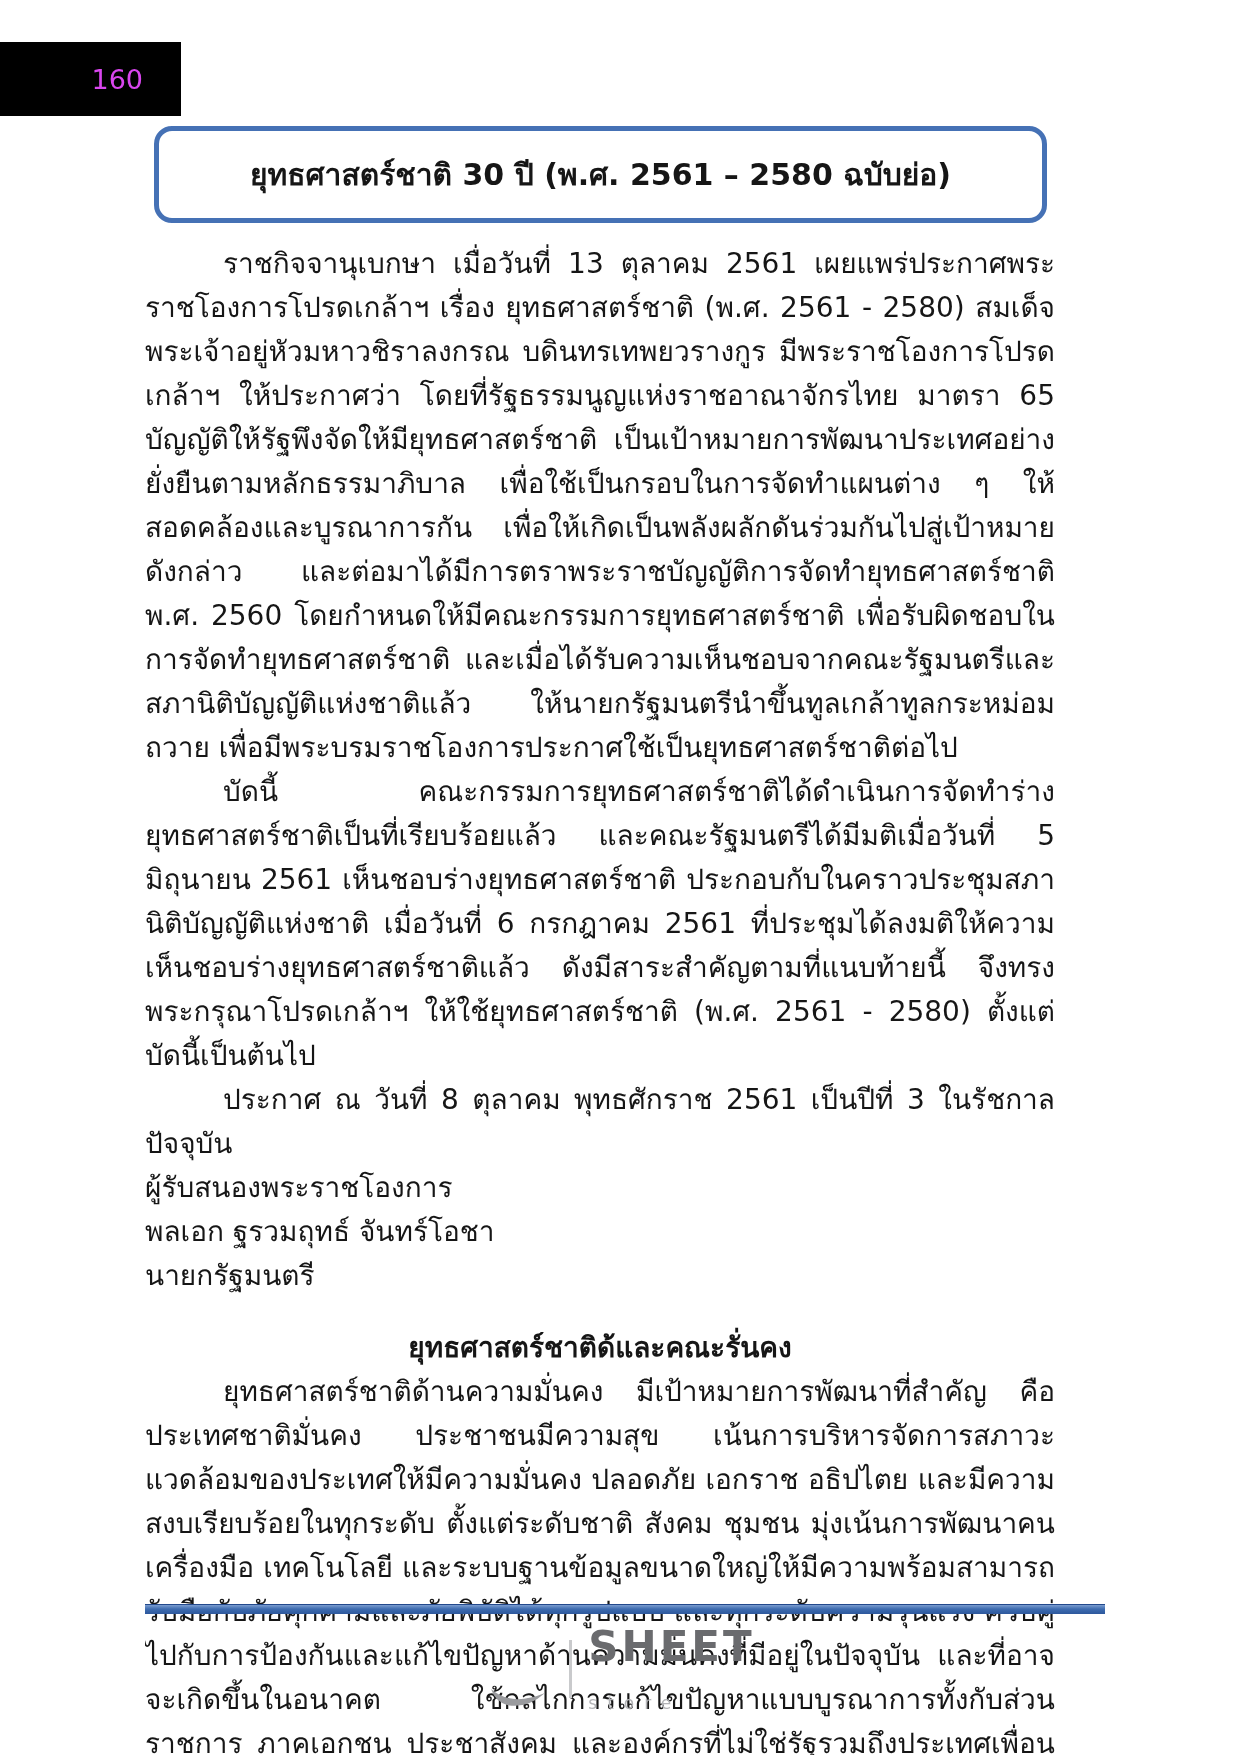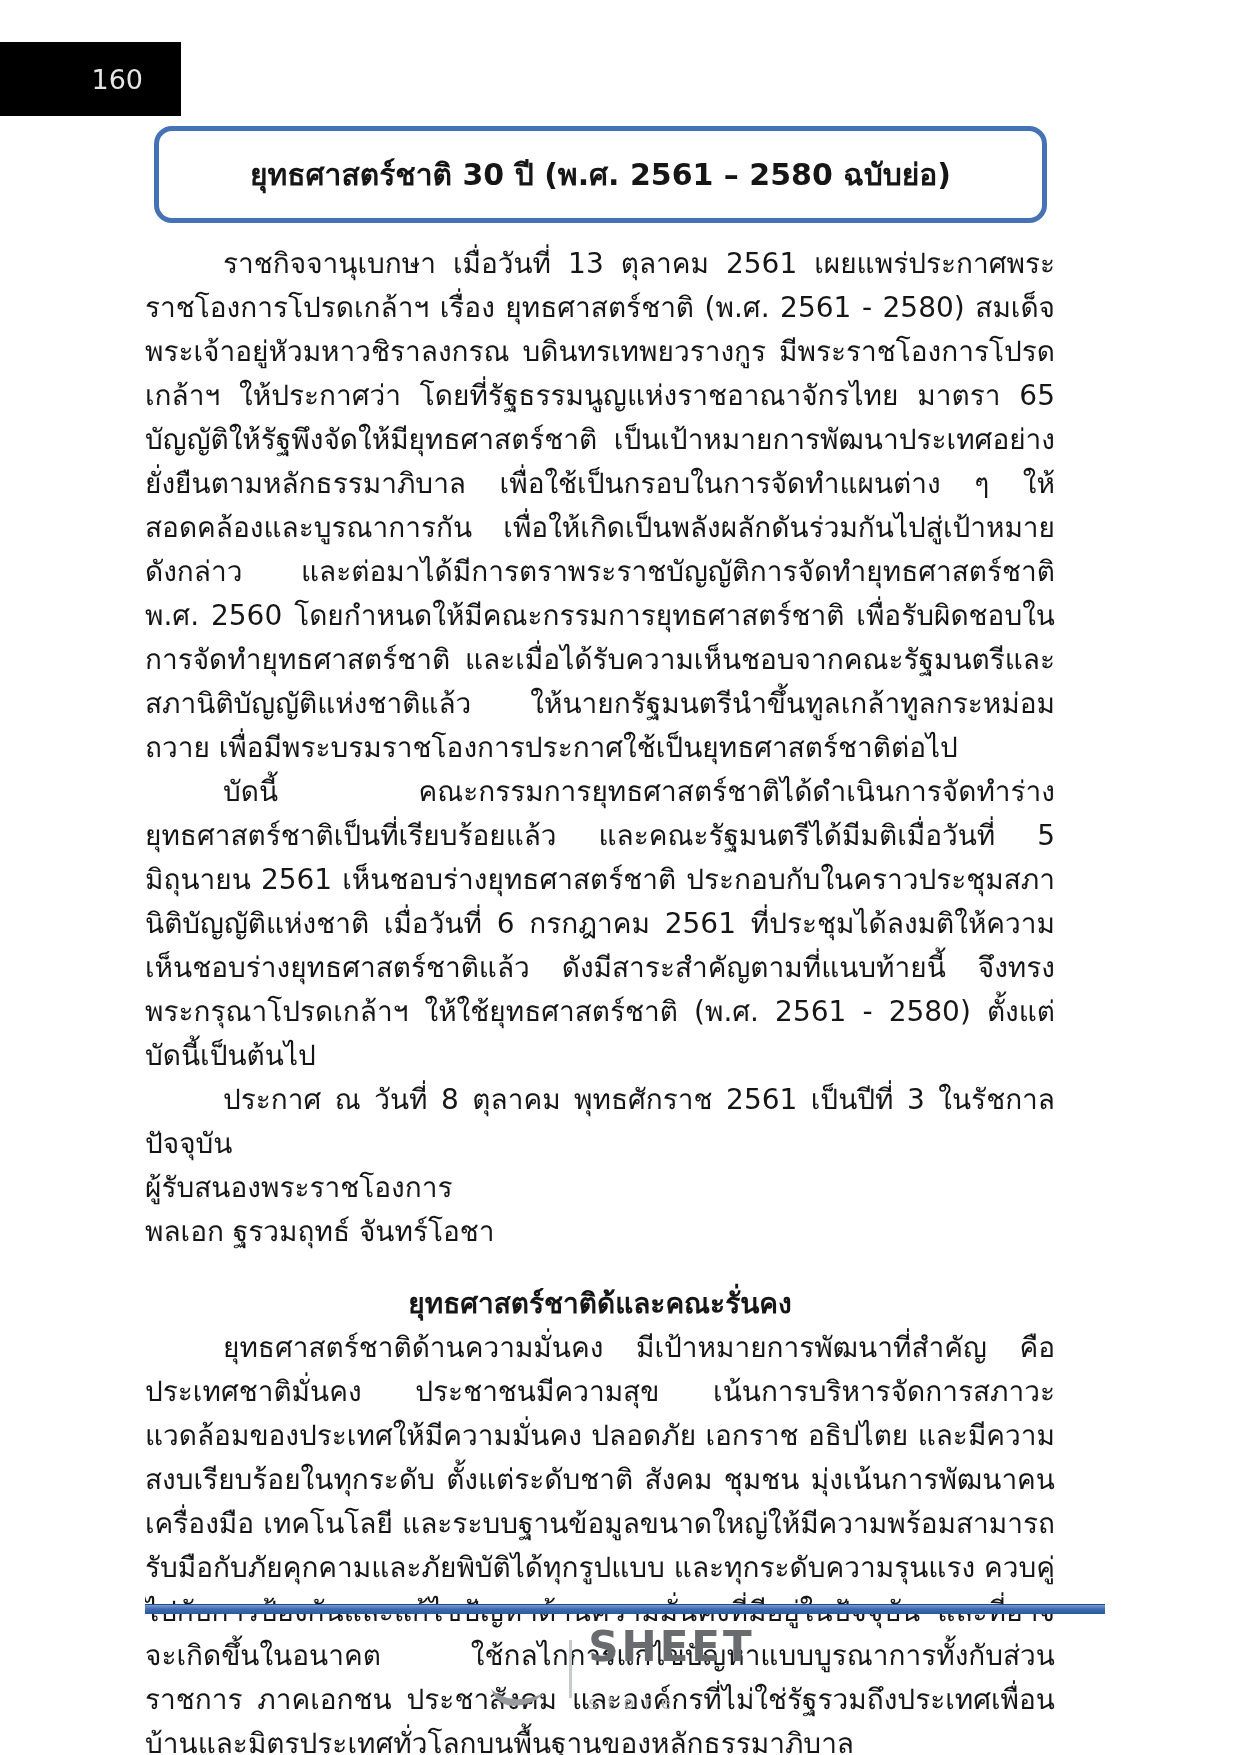--- a/index.html
+++ b/index.html
@@ -19,21 +19,21 @@
     font-family:"DejaVu Sans","Liberation Sans",sans-serif;
     color:var(--text-black);
   }
   
   .page-number-box{
     position:absolute;left:0;top:42px;width:181px;height:74px;
     background:#000;
     display:flex;align-items:center;justify-content:flex-end;
     padding-right:38px;box-sizing:border-box;
   }
-  .page-number{color:#e5e5e5;font-size:27px;line-height:1;text-align:right;}
+  .page-number{color:#d946ef;font-size:27px;line-height:1;text-align:right;}
   .copyright-box{
     position:absolute;left:200px;top:18px;width:800px;height:77px;
     border:2px solid #1d1d1d;background:#fff;
     display:flex;align-items:center;justify-content:center;
     box-sizing:border-box;padding:0 14px;
   }
   .copyright-text{font-size:25px;white-space:nowrap;}
   
   .title-box{
     position:absolute;left:154px;top:126px;width:893px;height:97px;
@@ -88,20 +88,21 @@
   <div class="title-box">
     <span class="doc-title">ยุทธศาสตร์ชาติ 30 ปี (พ.ศ. 2561 – 2580 ฉบับย่อ)</span>
   </div>
 
   <div class="content">
     <p>ราชกิจจานุเบกษา เมื่อวันที่ 13 ตุลาคม 2561 เผยแพร่ประกาศพระราชโองการโปรดเกล้าฯ เรื่อง ยุทธศาสตร์ชาติ (พ.ศ. 2561 - 2580) สมเด็จพระเจ้าอยู่หัวมหาวชิราลงกรณ บดินทรเทพยวรางกูร มีพระราชโองการโปรดเกล้าฯ ให้ประกาศว่า โดยที่รัฐธรรมนูญแห่งราชอาณาจักรไทย มาตรา 65 บัญญัติให้รัฐพึงจัดให้มียุทธศาสตร์ชาติ เป็นเป้าหมายการพัฒนาประเทศอย่างยั่งยืนตามหลักธรรมาภิบาล เพื่อใช้เป็นกรอบในการจัดทำแผนต่าง ๆ ให้สอดคล้องและบูรณาการกัน เพื่อให้เกิดเป็นพลังผลักดันร่วมกันไปสู่เป้าหมายดังกล่าว และต่อมาได้มีการตราพระราชบัญญัติการจัดทำยุทธศาสตร์ชาติ พ.ศ. 2560 โดยกำหนดให้มีคณะกรรมการยุทธศาสตร์ชาติ เพื่อรับผิดชอบในการจัดทำยุทธศาสตร์ชาติ และเมื่อได้รับความเห็นชอบจากคณะรัฐมนตรีและสภานิติบัญญัติแห่งชาติแล้ว ให้นายกรัฐมนตรีนำขึ้นทูลเกล้าทูลกระหม่อมถวาย เพื่อมีพระบรมราชโองการประกาศใช้เป็นยุทธศาสตร์ชาติต่อไป</p>
     <p>บัดนี้ คณะกรรมการยุทธศาสตร์ชาติได้ดำเนินการจัดทำร่างยุทธศาสตร์ชาติเป็นที่เรียบร้อยแล้ว และคณะรัฐมนตรีได้มีมติเมื่อวันที่ 5 มิถุนายน 2561 เห็นชอบร่างยุทธศาสตร์ชาติ ประกอบกับในคราวประชุมสภานิติบัญญัติแห่งชาติ เมื่อวันที่ 6 กรกฎาคม 2561 ที่ประชุมได้ลงมติให้ความเห็นชอบร่างยุทธศาสตร์ชาติแล้ว ดังมีสาระสำคัญตามที่แนบท้ายนี้ จึงทรงพระกรุณาโปรดเกล้าฯ ให้ใช้ยุทธศาสตร์ชาติ (พ.ศ. 2561 - 2580) ตั้งแต่บัดนี้เป็นต้นไป</p>
     <p>ประกาศ ณ วันที่ 8 ตุลาคม พุทธศักราช 2561 เป็นปีที่ 3 ในรัชกาลปัจจุบัน</p>
     <div class="center-line">ผู้รับสนองพระราชโองการ</div>
     <div class="center-line">พลเอก ฐรวมถุทธ์ จันทร์โอชา</div>
+    <div class="center-line">นายกรัฐมนตรี</div>
     <div class="section-heading">ยุทธศาสตร์ชาติด้และคณะรั่นคง</div>
     <p>ยุทธศาสตร์ชาติด้านความมั่นคง มีเป้าหมายการพัฒนาที่สำคัญ คือ ประเทศชาติมั่นคง ประชาชนมีความสุข เน้นการบริหารจัดการสภาวะแวดล้อมของประเทศให้มีความมั่นคง ปลอดภัย เอกราช อธิปไตย และมีความสงบเรียบร้อยในทุกระดับ ตั้งแต่ระดับชาติ สังคม ชุมชน มุ่งเน้นการพัฒนาคน เครื่องมือ เทคโนโลยี และระบบฐานข้อมูลขนาดใหญ่ให้มีความพร้อมสามารถรับมือกับภัยคุกคามและภัยพิบัติได้ทุกรูปแบบ และทุกระดับความรุนแรง ควบคู่ไปกับการป้องกันและแก้ไขปัญหาด้านความมั่นคงที่มีอยู่ในปัจจุบัน และที่อาจจะเกิดขึ้นในอนาคต ใช้กลไกการแก้ไขปัญหาแบบบูรณาการทั้งกับส่วนราชการ ภาคเอกชน ประชาสังคม และองค์กรที่ไม่ใช่รัฐรวมถึงประเทศเพื่อนบ้านและมิตรประเทศทั่วโลกบนพื้นฐานของหลักธรรมาภิบาล</p>
 
   </div>
 
   <div class="footer-rule"></div>
 
   <div class="footer-logo">
     <svg width="68" height="76" viewBox="0 0 68 76" aria-hidden="true">
       <defs>

